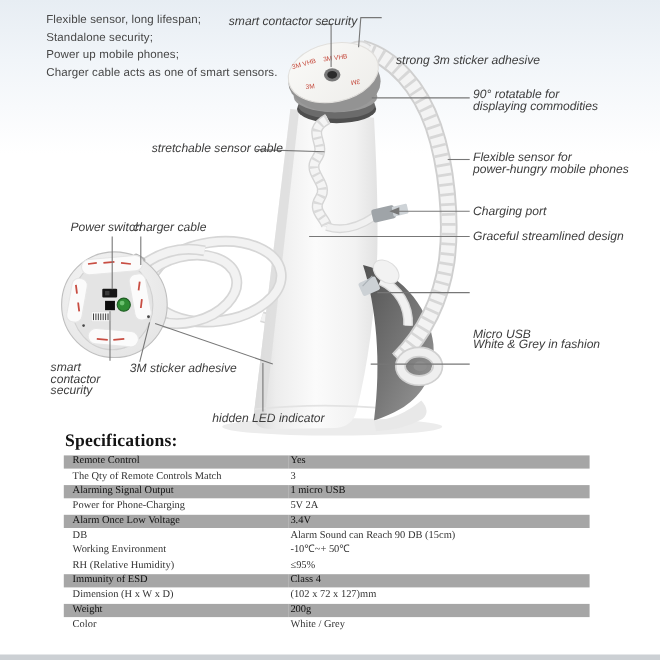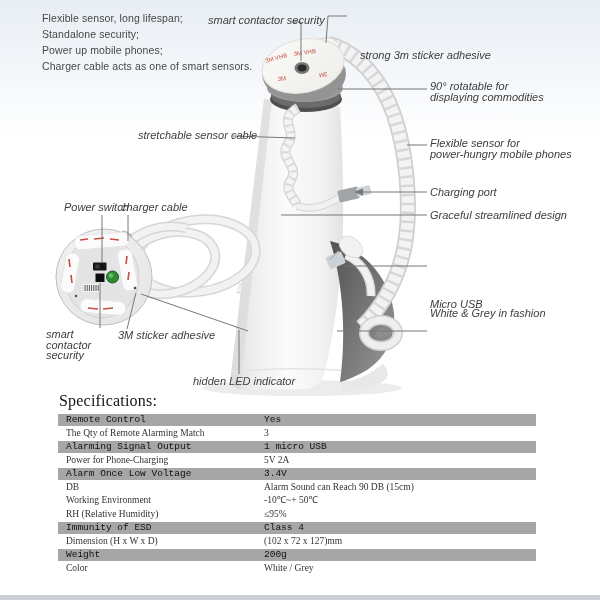--- a/index.html
+++ b/index.html
@@ -26,30 +26,30 @@
   #cl-microusb      { left:430px; top:261px;margin-top:38px; }
   #cl-whitegrey     { left:430px; top:308px; }
   #cl-stretchable   { left:138px; top:130px; }
   #cl-powerswitch   { left:64px;  top:202px; }
   #cl-chargercable  { left:121px; top:202px; }
   #cl-smart-bottom  { left:46px;  top:329px; width:66px; text-align:left; }
   #cl-3m-bottom     { left:118px; top:330px; }
   #cl-hiddenled     { left:193px; top:376px; }
 
   #specs-title { position:absolute; left:59px; top:392px; margin:0;
-    font-family:"Liberation Serif",serif; font-size:16px; font-weight:400;
+    font-family:"Liberation Serif",serif; font-size:16px; font-weight:700;
     color:#141414; letter-spacing:0.2px; }
   #specs-table { position:absolute; left:58px; top:412px; width:478px;
     border-collapse:separate; border-spacing:0 2px;
     font-family:"Liberation Serif",serif; font-size:9.5px; }
   #specs-table td { height:11.5px; line-height:11px; padding:0; vertical-align:middle; }
   #specs-table td.spec-label { width:196px; padding-left:8px; }
   #specs-table td.spec-value { padding-left:2px; }
   #specs-table tr.shaded { background:#a6a6a6; }
-  #specs-table tr.shaded td { color:#101010;font-family:Liberation Mono, monospace; }
+  #specs-table tr.shaded td { color:#101010; }
   #specs-table tr.plain td { color:#333; }
 
   #bottom-strip { position:absolute; left:0; bottom:0; width:600px; height:5px;
     background:#ccd0d4; }
 </style>
 </head>
 <body>
 
 <div id="canvas">
   <div id="hero">
@@ -264,21 +264,21 @@
 
   <h2 id="specs-title">Specifications:</h2>
 
   <table id="specs-table">
     <tbody>
         <tr class="shaded">
           <td class="spec-label">Remote Control</td>
           <td class="spec-value">Yes</td>
         </tr>
         <tr class="plain">
-          <td class="spec-label">The Qty of Remote Alarming Match</td>
+          <td class="spec-label">The Qty of Remote Controls Match</td>
           <td class="spec-value">3</td>
         </tr>
         <tr class="shaded">
           <td class="spec-label">Alarming Signal Output</td>
           <td class="spec-value">1 micro USB</td>
         </tr>
         <tr class="plain">
           <td class="spec-label">Power for Phone-Charging</td>
           <td class="spec-value">5V 2A</td>
         </tr>

